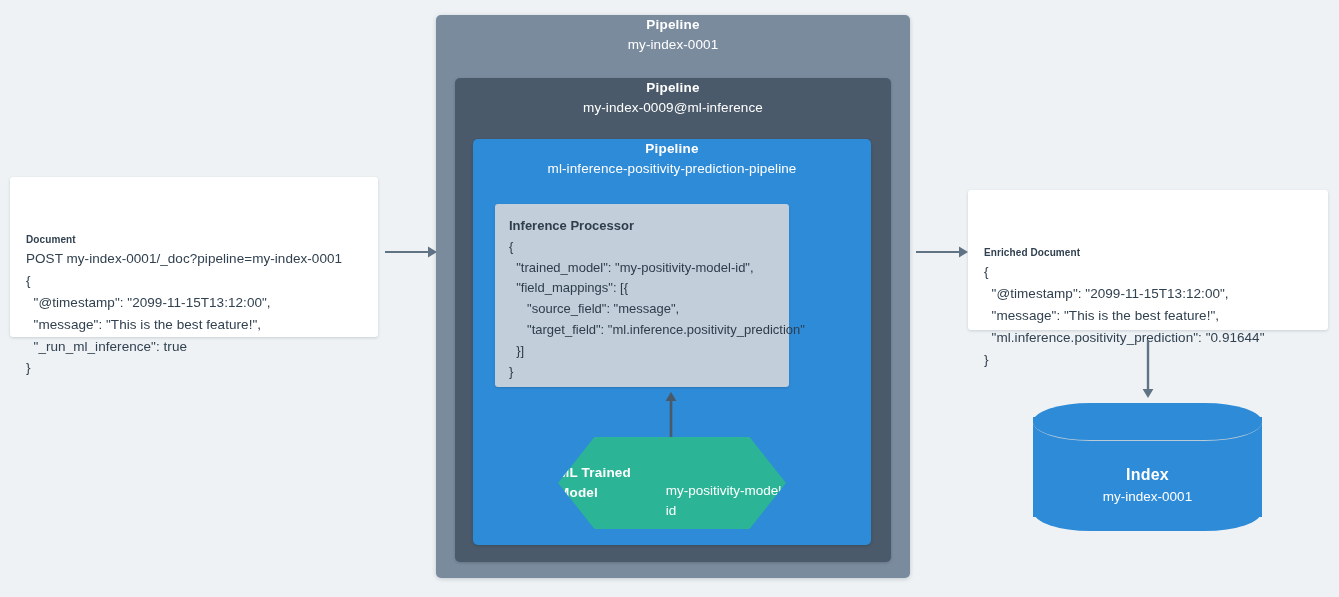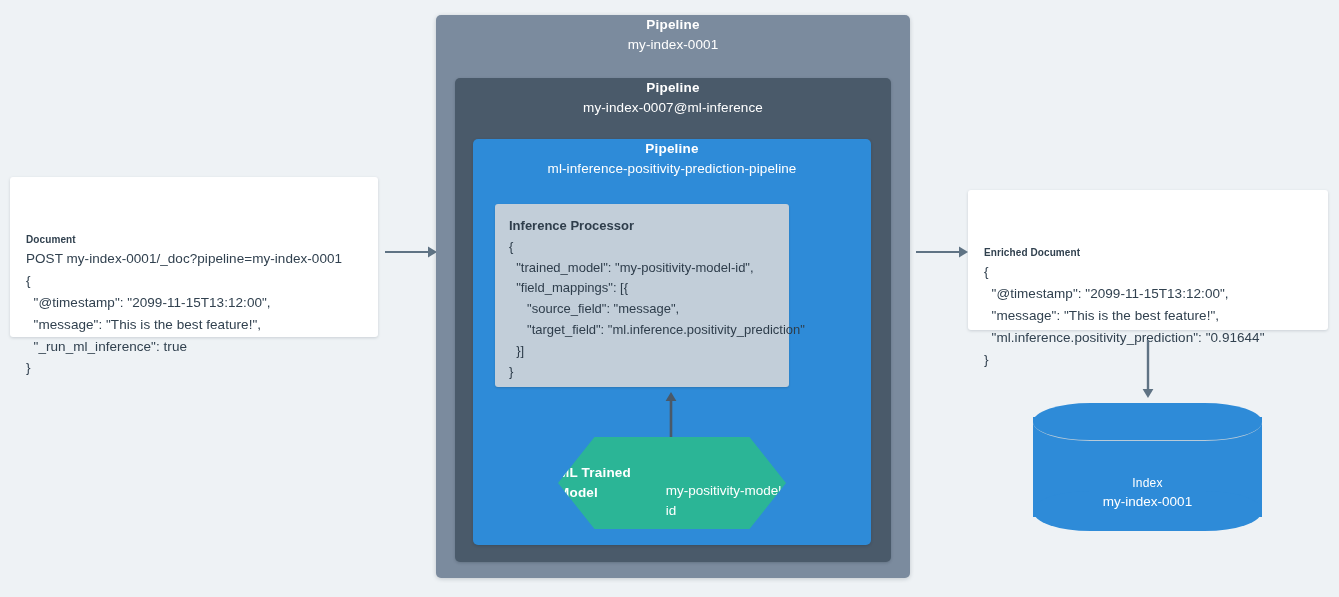--- a/index.html
+++ b/index.html
@@ -164,25 +164,24 @@
     box-sizing: border-box;
   }
   .cyl-label {
     position: absolute;
     left: 0; top: 60px;
     width: 229px;
     text-align: center;
     color: #ffffff;
   }
   .cyl-title {
-    font-size: 12px;
-    font-weight: normal;
+    font-size: 16px;
+    font-weight: bold;
     line-height: 1.5;
     letter-spacing: 0.2px;
-    margin-top: 11px;
   }
   .cyl-sub {
     font-size: 13.5px;
     line-height: 1.5;
   }
 
   
   .arrow { position: absolute; }
 </style>
 </head>
@@ -210,21 +209,21 @@
   <div class="pipe pipe-outer">
     <div class="pipe-head">
       <div class="pipe-kind">Pipeline</div>
       <div class="pipe-name">my-index-0001</div>
     </div>
   </div>
 
   <div class="pipe pipe-mid">
     <div class="pipe-head">
       <div class="pipe-kind">Pipeline</div>
-      <div class="pipe-name">my-index-0007@ml-inference</div>
+      <div class="pipe-name">my-index-0009@ml-inference</div>
     </div>
   </div>
 
   <div class="pipe pipe-inner">
     <div class="pipe-head">
       <div class="pipe-kind">Pipeline</div>
       <div class="pipe-name">ml-inference-positivity-prediction-pipeline</div>
     </div>
   </div>
 

